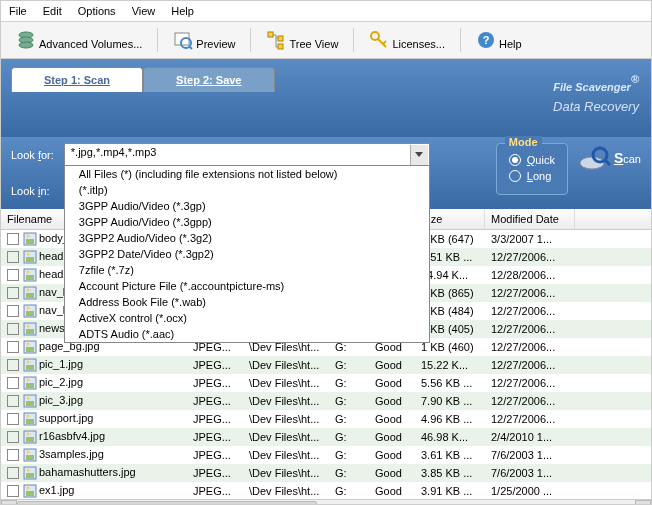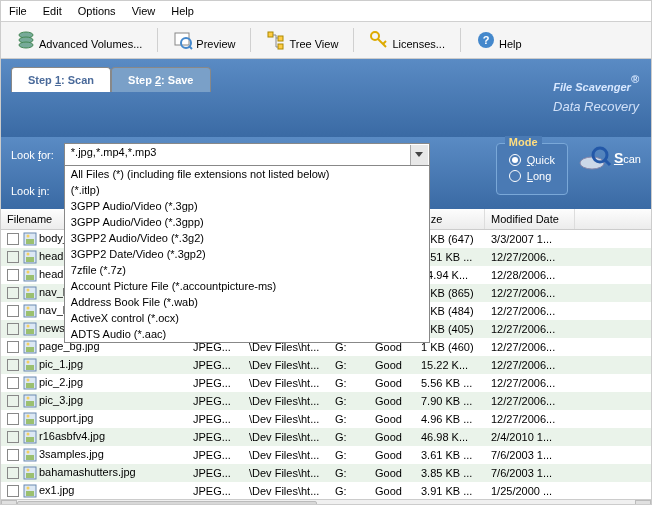--- a/index.html
+++ b/index.html
@@ -5,34 +5,34 @@
 * { box-sizing: border-box; margin: 0; padding: 0; font-family: Tahoma, sans-serif; font-size: 11px; }
 body { background: #fff; width: 652px; height: 505px; overflow: hidden; border: 1px solid #ccc; }
 .menubar { display: flex; gap: 16px; padding: 4px 8px; background: #fff; border-bottom: 1px solid #d0d0d0; }
 .menubar span { cursor: pointer; }
 .toolbar { display: flex; gap: 6px; padding: 4px 6px; background: #f5f5f5; border-bottom: 1px solid #ccc; align-items: center; }
 .tb-btn { display: flex; align-items: flex-end; gap: 3px; padding: 3px 8px; border: 1px solid transparent; border-radius: 3px; cursor: pointer; }
 .tb-icon { width: 20px; height: 20px; display: inline-flex; align-items: center; justify-content: center; }
 .sep { width: 1px; height: 24px; background: #d0d0d0; }
 .banner { background: linear-gradient(to bottom, #5a8bc4, #3a6aa4); color: #fff; height: 78px; position: relative; }
 .tabs { display: flex; position: absolute; top: 8px; left: 10px; }
-.tab { padding: 6px 16px; border: 1px solid #888; border-bottom: none; border-radius: 4px 4px 0 0; cursor: pointer; font-weight: bold; }
+.tab { padding: 6px 32px; border: 1px solid #888; border-bottom: none; border-radius: 4px 4px 0 0; cursor: pointer; font-weight: bold; text-decoration: underline; }
 .tab.active { background: #fff; color: #4a6a9a; }
 .tab.inactive { background: #7aa0c8; color: #fff; }
 .tab u { text-decoration: underline; }
 .brand { position: absolute; right: 12px; top: 12px; font-size: 22px; font-style: italic; font-weight: bold; color: #d8e8ff; }
 .brand sup { font-size: 11px; vertical-align: super; }
 .brand2 { position: absolute; right: 12px; top: 40px; font-size: 13px; font-style: italic; color: #d0e0f8; }
 .search-area { background: linear-gradient(to bottom, #5a8bc4, #3a6aa4); padding: 6px 10px 12px; display: flex; align-items: flex-start; gap: 10px; position: relative; }
 .look-labels { color: #fff; display: flex; flex-direction: column; gap: 24px; padding-top: 6px; }
 .look-labels u { text-decoration: underline; }
 .combo-area { flex: 1; position: relative; }
 .combo { width: 366px; height: 36px; border: 1px solid #888; background: #fff; padding: 2px 20px 2px 6px; position: relative; }
 .combo-btn { position: absolute; right: 1px; top: 1px; width: 18px; height: 20px; background: #e8e8e8; border-left: 1px solid #aaa; display: flex; align-items: center; justify-content: center; cursor: pointer; }
-.dropdown { position: absolute; top: 22px; left: 0; width: 366px; background: #fff; border: 1px solid #888; z-index: 100; }
+.dropdown { position: absolute; top: 22px; left: 0; width: 366px; background: #fff; border: 1px solid #888; z-index: 100; padding-left: 8px; }
 .dropdown-inner { max-height: 176px; overflow-y: scroll; }
 .dd-item { padding: 2px 6px; cursor: pointer; white-space: nowrap; }
 .mode-box { border: 1px solid #7aa8d8; border-radius: 4px; padding: 6px 12px 8px; background: #4a7ab4; position: relative; color: #fff; }
 .mode-legend { position: absolute; top: -8px; left: 8px; background: #4a7ab4; padding: 0 4px; color: #ffde80; font-weight: bold; }
 .radio-row { display: flex; align-items: center; gap: 6px; margin: 4px 0; cursor: pointer; }
 .radio-row u { text-decoration: underline; }
 .radio { width: 12px; height: 12px; border-radius: 50%; border: 1px solid #fff; display: inline-flex; align-items: center; justify-content: center; }
 .radio.checked::after { content: ''; width: 6px; height: 6px; background: #fff; border-radius: 50%; }
 .scan-btn { display: flex; align-items: center; gap: 2px; color: #fff; cursor: pointer; }
 .scan-btn u { text-decoration: underline; font-size: 14px; font-weight: bold; }

